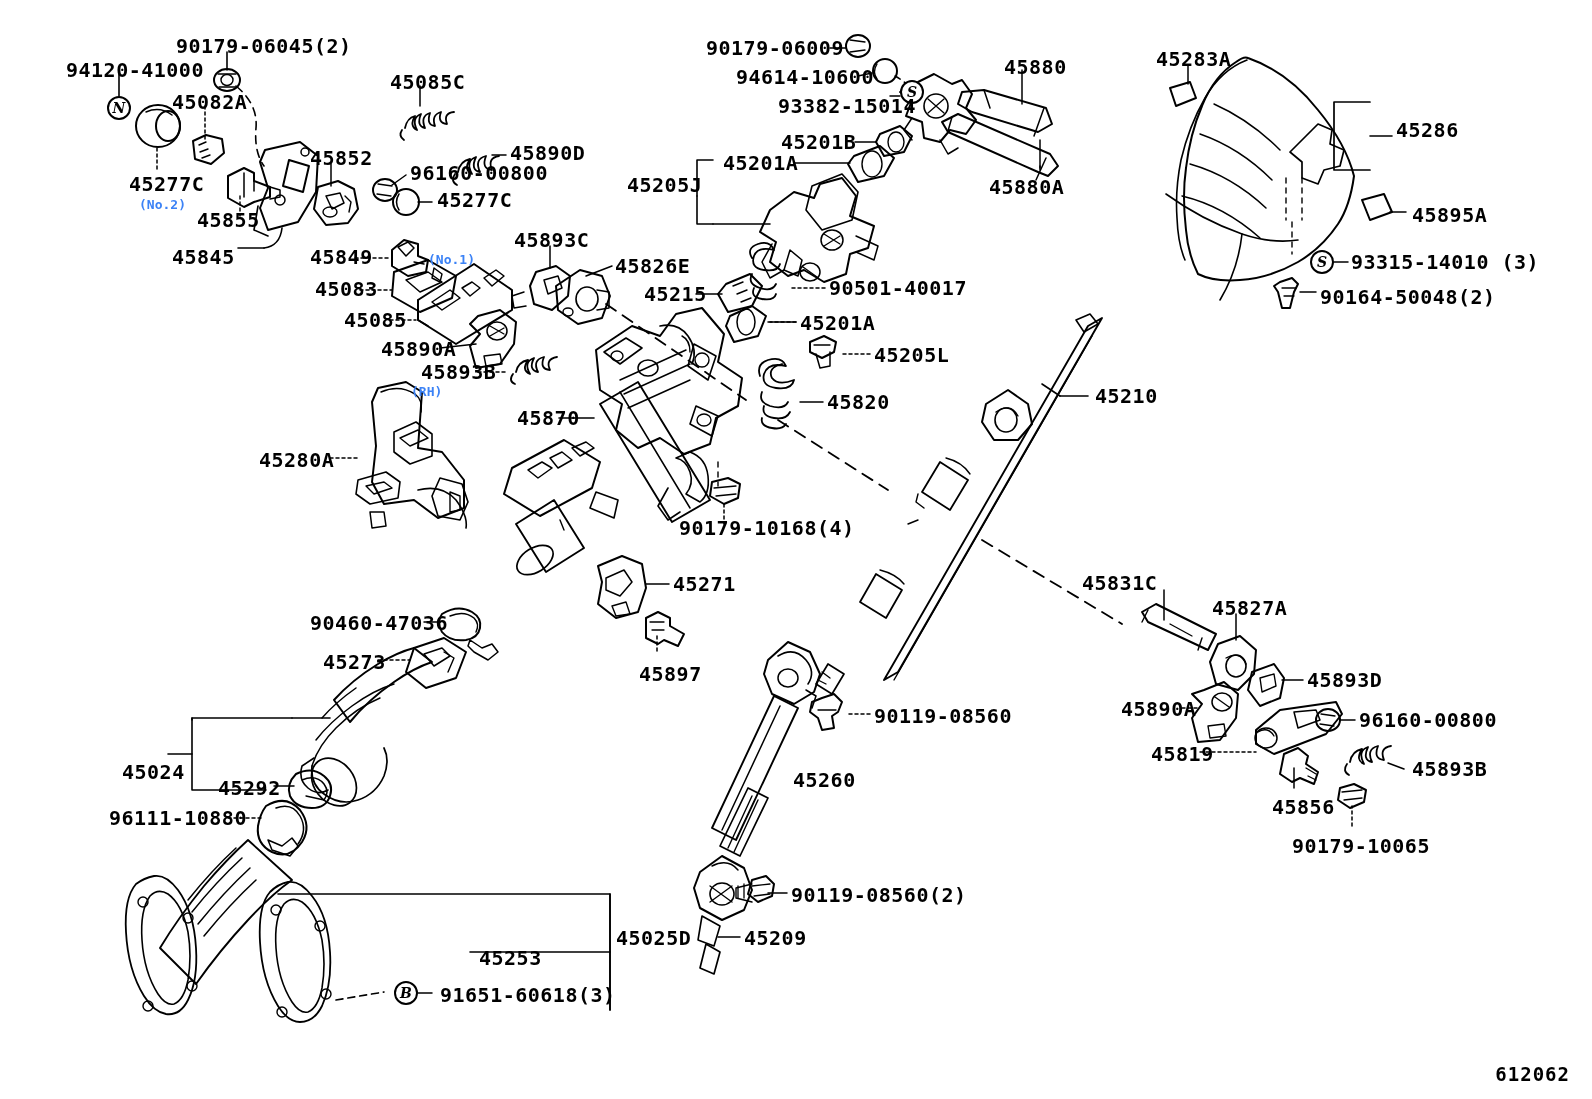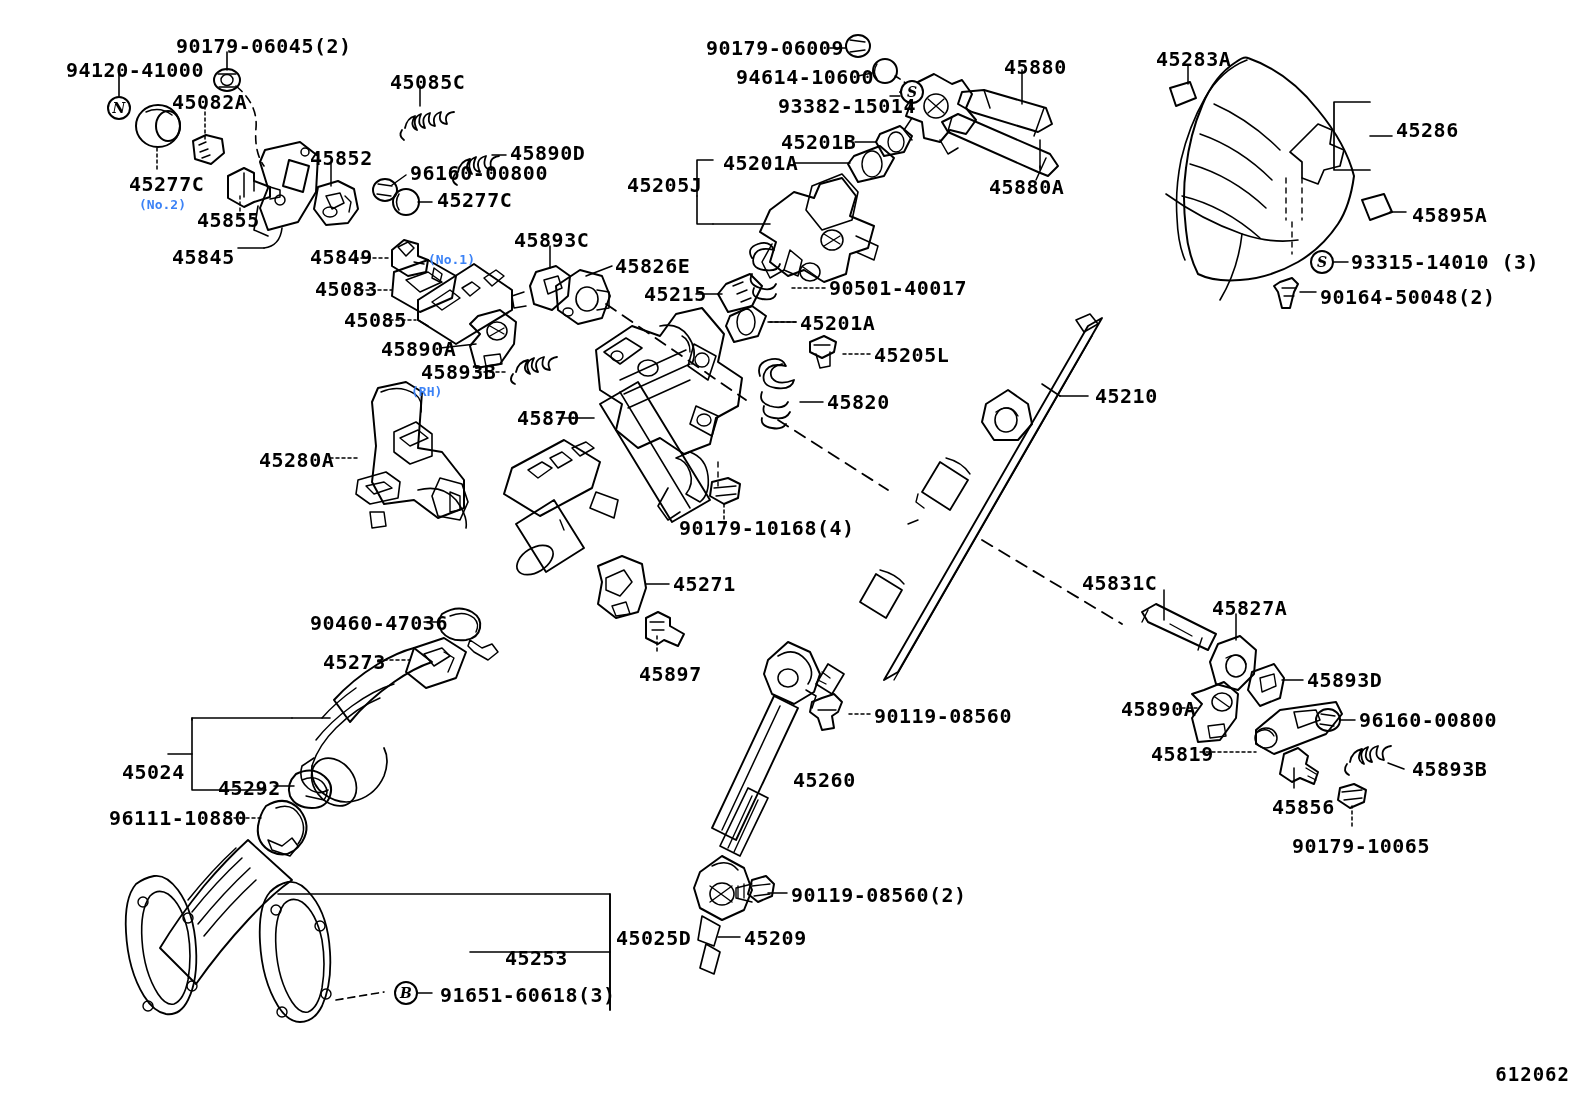--- a/index.html
+++ b/index.html
@@ -527,21 +527,21 @@
   <div class="lbl" style="left:517px; top:408px;">45870</div>
   <div class="lbl" style="left:259px; top:450px;">45280A</div>
   <div class="lbl" style="left:679px; top:518px;">90179-10168(4)</div>
   <div class="lbl" style="left:673px; top:574px;">45271</div>
   <div class="lbl" style="left:639px; top:664px;">45897</div>
   <div class="lbl" style="left:310px; top:613px;">90460-47036</div>
   <div class="lbl" style="left:323px; top:652px;">45273</div>
   <div class="lbl" style="left:122px; top:745px;margin-top:17px;">45024</div>
   <div class="lbl" style="left:218px; top:778px;">45292</div>
   <div class="lbl" style="left:109px; top:808px;">96111-10880</div>
-  <div class="lbl" style="left:479px; top:948px;margin-left:26px;">45253</div>
+  <div class="lbl" style="left:479px; top:948px;">45253</div>
   <div class="lbl" style="left:440px; top:985px;">91651-60618(3)</div>
   <div class="lbl" style="left:616px; top:928px;">45025D</div>
   <div class="lbl" style="left:744px; top:928px;">45209</div>
   <div class="lbl" style="left:791px; top:885px;">90119-08560(2)</div>
   <div class="lbl" style="left:793px; top:770px;">45260</div>
   <div class="lbl" style="left:874px; top:706px;">90119-08560</div>
   <div class="lbl" style="left:706px; top:38px;">90179-06009</div>
   <div class="lbl" style="left:736px; top:67px;">94614-10600</div>
   <div class="lbl" style="left:778px; top:96px;">93382-15014</div>
   <div class="lbl" style="left:1004px; top:57px;">45880</div>

